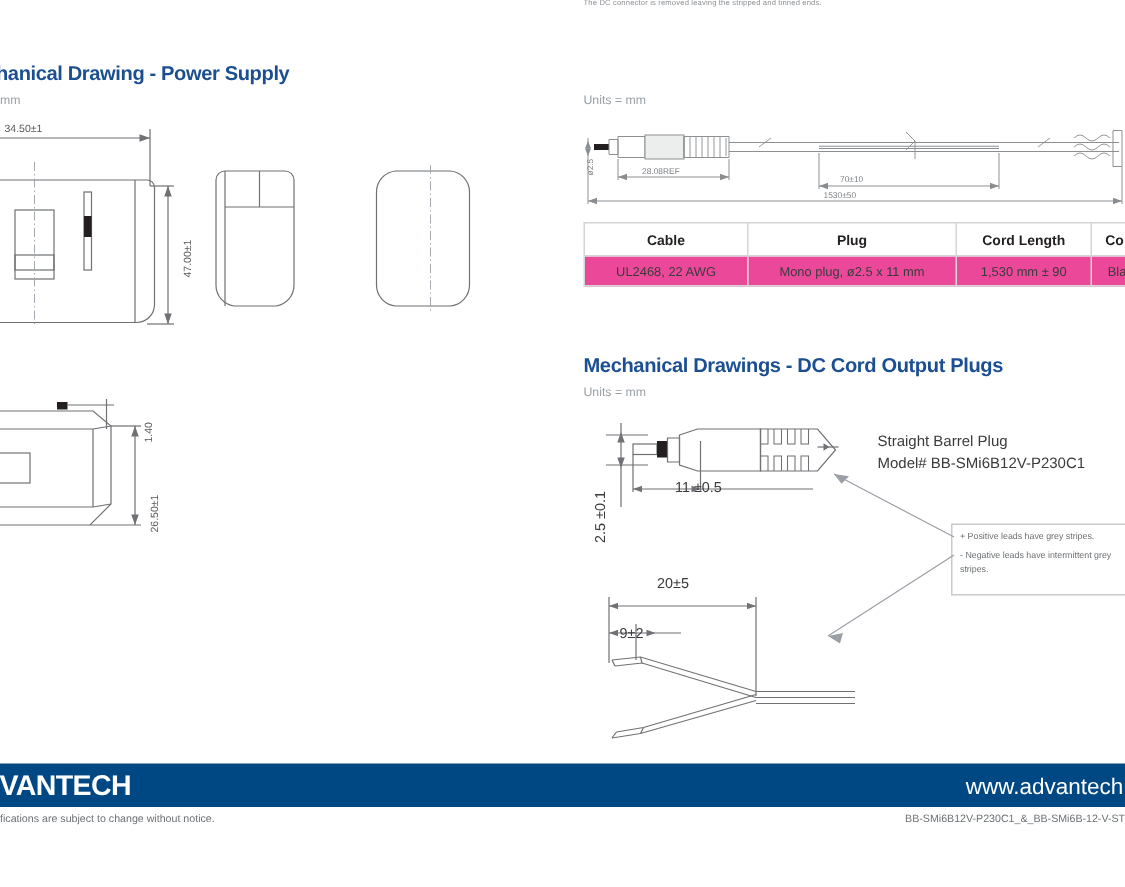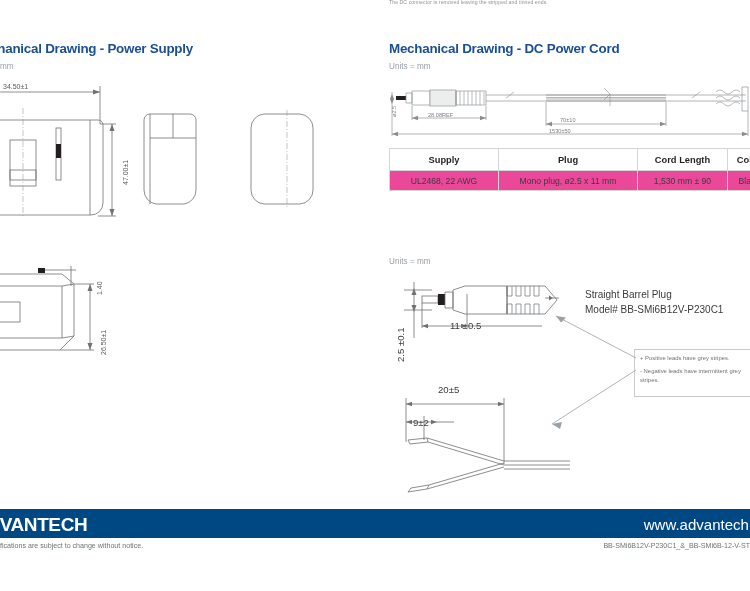--- a/index.html
+++ b/index.html
@@ -190,21 +190,20 @@
         <path d="M150 22 l-2.5 7 h5 z" fill="#6f7174" stroke="none"></path>
         <path d="M150 88 l-2.5 -7 h5 z" fill="#6f7174" stroke="none"></path>
         <line x1="134" y1="22" x2="154" y2="22"></line>
         <line x1="120" y1="88" x2="154" y2="88"></line>
       </g>
     </svg>
   </div>
   <div class="dimtext v" style="left:96px;top:295px;">1.40</div>
   <div class="dimtext v" style="left:100px;top:355px;">26.50±1</div>
 
-  <div class="sec-title" style="left:389px;top:41px;">Mechanical Drawing - DC Power Cord</div>
   <div class="sec-units" style="left:389px;top:62px;">Units = mm</div>
 
   <div class="draw" style="left:386px;top:84px;">
     <svg width="364" height="58" viewBox="0 0 364 58">
       <g fill="none" stroke="#8a8d90" stroke-width="0.65">
 
         <line x1="6" y1="8" x2="6" y2="22"></line>
         <path d="M6 10 l-2 5 h4 z" fill="#8a8d90" stroke="none"></path>
         <path d="M6 20 l-2 -5 h4 z" fill="#8a8d90" stroke="none"></path>
         <rect x="10" y="12" width="10" height="4" fill="#231f20" stroke="none"></rect>
@@ -266,36 +265,37 @@
     </svg>
   </div>
   <div class="dimtext sm v" style="left:391px;top:117px;">ø2.5</div>
   <div class="dimtext sm" style="left:428px;top:112px;">28.08REF</div>
   <div class="dimtext sm" style="left:560px;top:117px;">70±10</div>
   <div class="dimtext sm" style="left:549px;top:128px;">1530±50</div>
 
   <table class="spec-table">
     <thead>
       <tr>
-        <th class="col-cable">Supply</th>
+        <th class="col-cable">Cable</th>
         <th class="col-plug">Plug</th>
         <th class="col-len">Cord Length</th>
         <th class="col-color">Color</th>
       </tr>
     </thead>
     <tbody>
       <tr>
         <td>UL2468, 22 AWG</td>
         <td>Mono plug, ø2.5 x 11 mm</td>
         <td>1,530 mm ± 90</td>
         <td>Black</td>
       </tr>
     </tbody>
   </table>
 
+  <div class="sec-title" style="left:389px;top:236px;">Mechanical Drawings - DC Cord Output Plugs</div>
   <div class="sec-units" style="left:389px;top:257px;">Units = mm</div>
 
   <div class="draw" style="left:392px;top:278px;">
     <svg width="180" height="80" viewBox="0 0 180 80">
       <g fill="none" stroke="#6f7174" stroke-width="0.8">
 
         <line x1="22" y1="4" x2="22" y2="60"></line>
         <path d="M22 10 l-2.5 7 h5 z" fill="#6f7174" stroke="none"></path>
         <path d="M22 34 l-2.5 -7 h5 z" fill="#6f7174" stroke="none"></path>
         <line x1="12" y1="12" x2="40" y2="12"></line>

